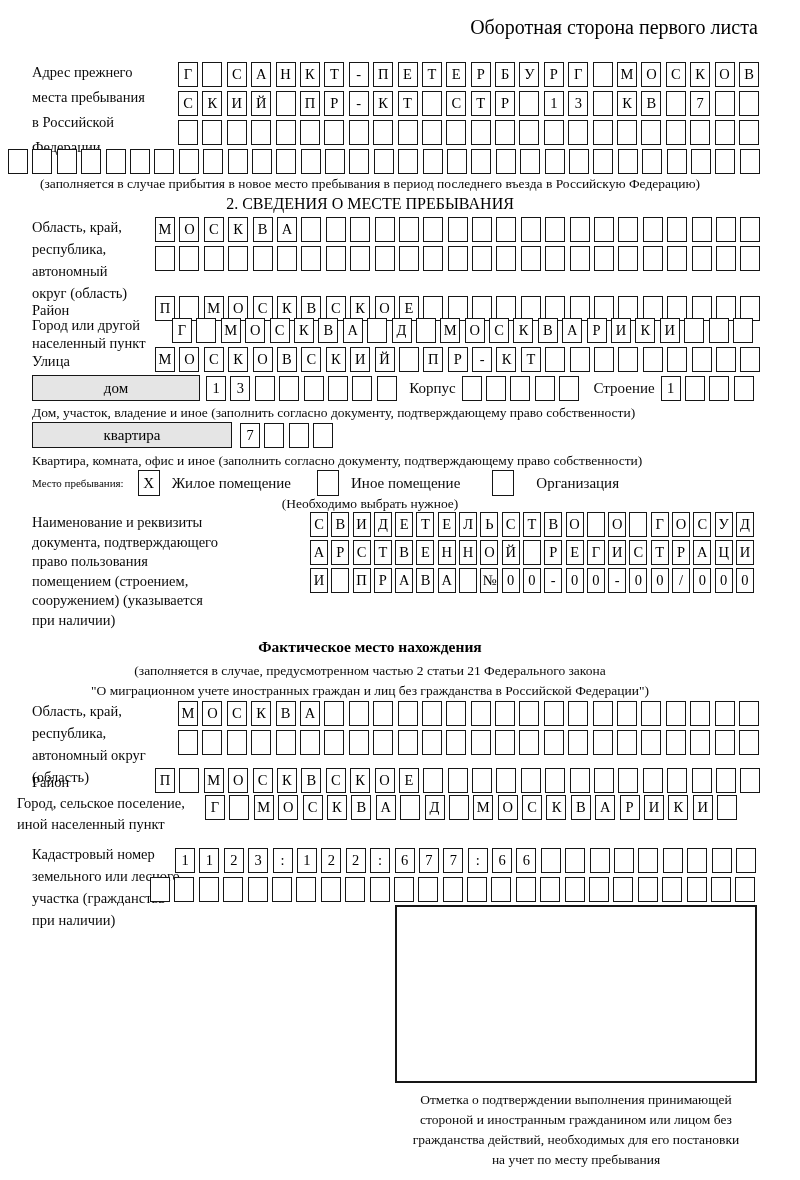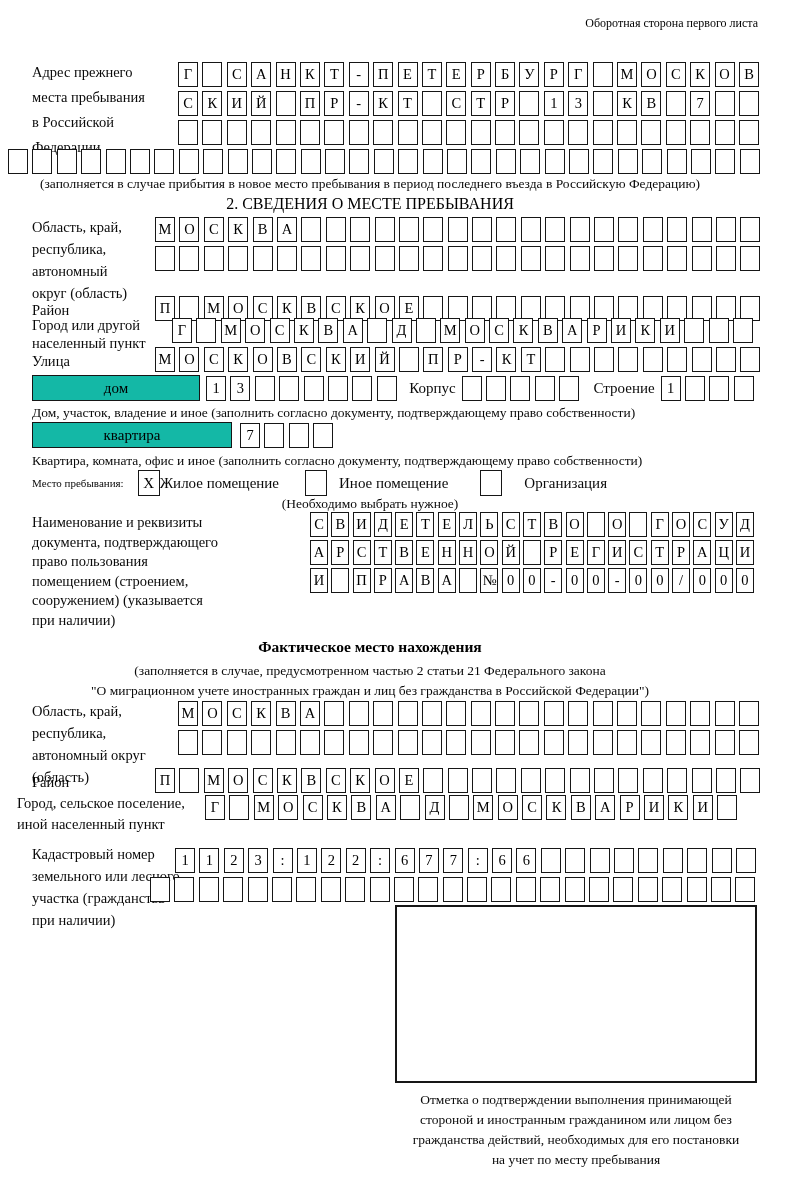--- a/index.html
+++ b/index.html
@@ -7,35 +7,35 @@
   body { width:800px; height:1180px; font-family:"Liberation Serif","DejaVu Serif",serif; color:#000; }
   .page { position:relative; width:800px; height:1180px; background:#ffffff; overflow:hidden; }
   .abs { position:absolute; }
   .lbl { font-size:14.5px; line-height:22px; white-space:pre-line; color:#0a0a0a; }
   .lh25 { line-height:25px; }
   .lh20 { line-height:20px; }
   .boxrow { display:flex; }
   .cbox { width:20px; height:25px; border:1.8px solid #161616; margin-right:4.4px; display:flex;
           align-items:center; justify-content:center; font-size:14.5px; flex:0 0 auto; background:#fff; }
   .tight .cbox { width:18px; margin-right:3.3px; }
-  .widebox { height:26px; border:1.8px solid #161616; display:flex; align-items:center; justify-content:center; font-size:15px; background:#14b8a6; }
+  .widebox { height:26px; border:1.8px solid #161616; display:flex; align-items:center; justify-content:center; font-size:15px; background:#e5e5e5; }
   .inline { display:flex; align-items:center; }
   .note { font-size:13.5px; color:#0a0a0a; }
   .centerblock { left:0; width:740px; text-align:center; white-space:pre-line; }
   .sectitle { font-weight:normal; font-size:16px; }
   .bold15 { font-weight:bold; font-size:15.5px; }
   .ckbox { width:22px; height:26px; border:1.8px solid #161616; display:flex; align-items:center; justify-content:center; font-size:15px; flex:0 0 auto; }
   .stampbox { border:2px solid #161616; background:#fff; }
 </style>
 </head>
 <body>
 
 <div class="page">
 
-  <div class="abs" style="top:16px; right:42px; font-size:12px;">Оборотная сторона первого листа</div>
+  <div class="abs" style="top:16px; right:42px; font-size:20px;">Оборотная сторона первого листа</div>
 
   <div class="abs lbl lh25" style="top:60px; left:32px;">Адрес прежнего
 места пребывания
 в Российской
 Федерации</div>
   <div class="abs boxrow" style="top:62px; left:178px;">
       <span class="cbox">Г</span>
       <span class="cbox"></span>
       <span class="cbox">С</span>
       <span class="cbox">А</span>
@@ -332,21 +332,21 @@
         <span class="cbox"></span>
         <span class="cbox"></span>
         <span class="cbox"></span>
       </div>
   </div>
   <div class="abs note" style="top:453px; left:32px;">Квартира, комната, офис и иное (заполнить согласно документу, подтверждающему право собственности)</div>
 
   <div class="abs inline" style="top:470px; left:32px;">
     <div class="lbl" style="font-size:11px;">Место пребывания:</div>
     <div class="ckbox" style="margin-left:14px;">X</div>
-    <div class="lbl" style="font-size:15px;">Жилое помещение</div>
+    <div class="lbl" style="margin-left:12px; font-size:15px;">Жилое помещение</div>
     <div class="ckbox" style="margin-left:26px;"></div>
     <div class="lbl" style="margin-left:12px; font-size:15px;">Иное помещение</div>
     <div class="ckbox" style="margin-left:32px;"></div>
     <div class="lbl" style="margin-left:22px; font-size:15px;">Организация</div>
   </div>
   <div class="abs note centerblock" style="top:496px;">(Необходимо выбрать нужное)</div>
 
   <div class="abs lbl" style="top:513px; left:32px; line-height:19.5px; width:280px;">Наименование и реквизиты
 документа, подтверждающего
 право пользования

